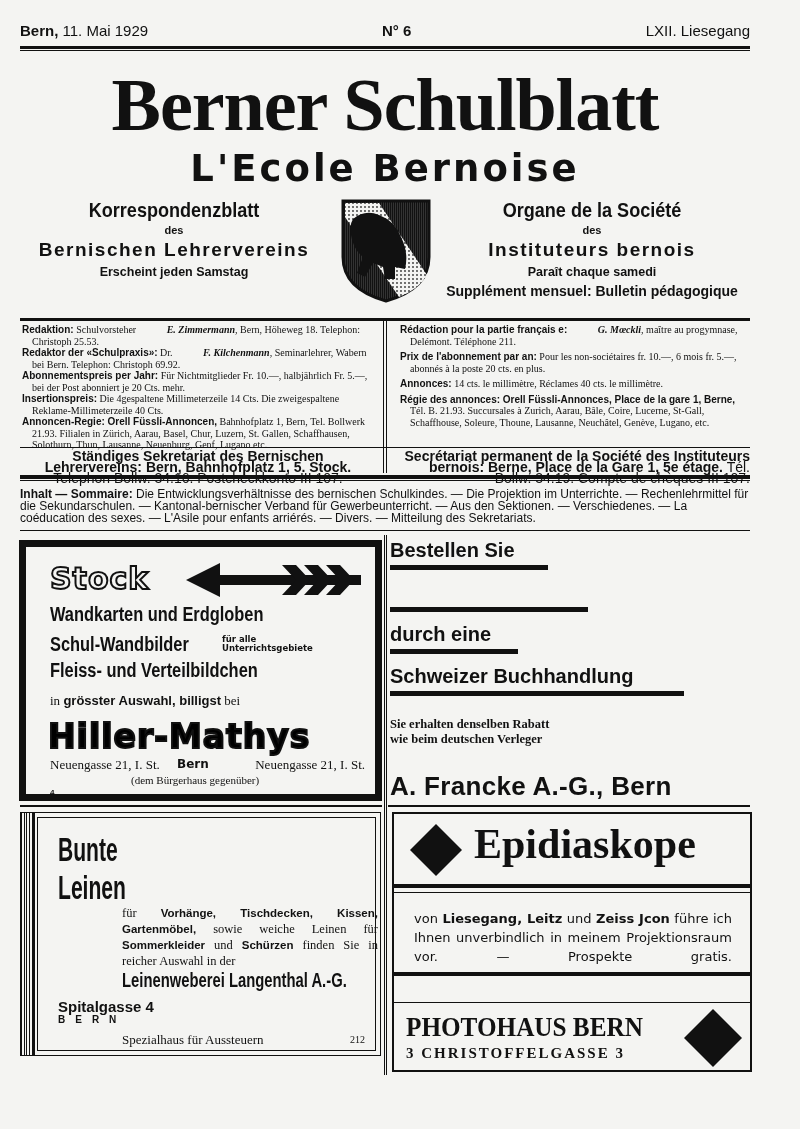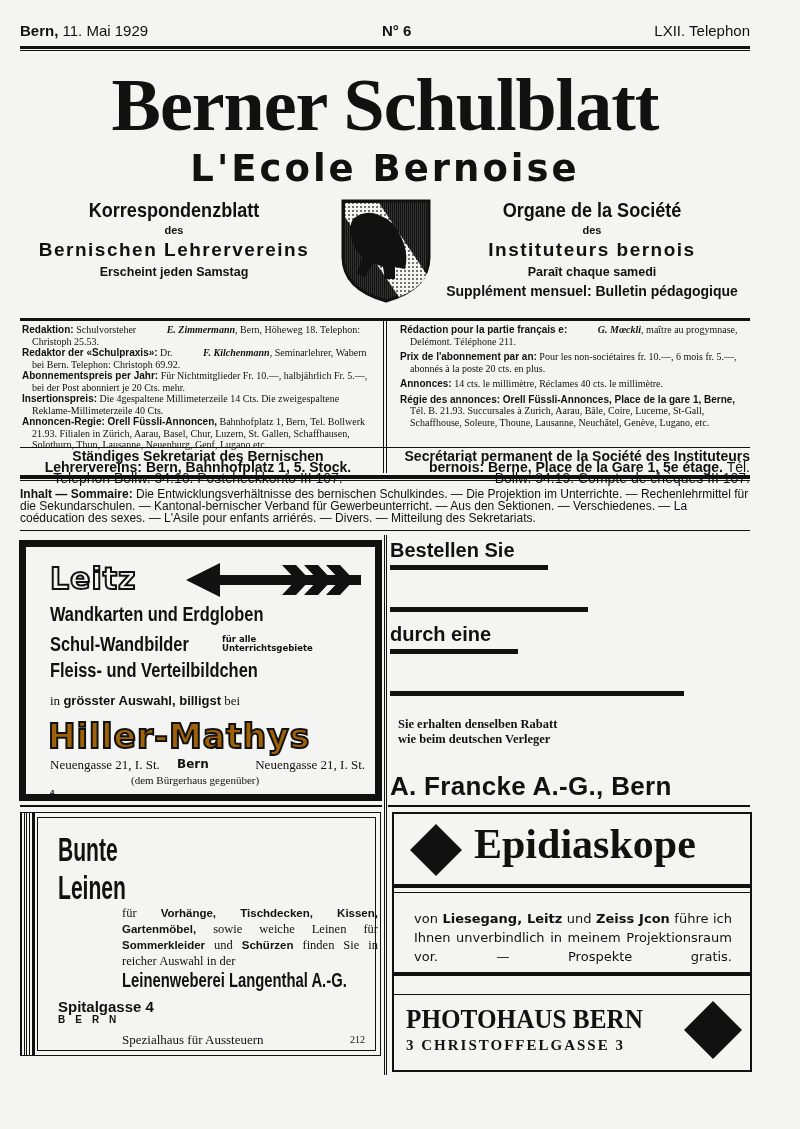--- a/index.html
+++ b/index.html
@@ -47,33 +47,33 @@
   
   #ad-neue { left: 19px; top: 540px; width: 363px; height: 261px; border: 7px solid #111; background: #f4f4f2; }
   #ad-neue .neue { position: absolute; left: 24px; top: 14px; font-family: "DejaVu Sans", sans-serif; font-size: 30px; font-weight: bold; color: #f4f4f2; -webkit-text-stroke: 2px #111; letter-spacing: 1px; }
   #ad-neue .arrow { position: absolute; left: 160px; top: 16px; width: 175px; height: 34px; }
   #ad-neue .l1 { position: absolute; left: 24px; top: 56px; font-size: 20px; font-weight: bold; font-family: "Liberation Sans", sans-serif; transform-origin: left; transform: scaleX(0.82); white-space: nowrap; }
   #ad-neue .l2 { position: absolute; left: 24px; top: 86px; font-size: 20px; font-weight: bold; font-family: "Liberation Sans", sans-serif; transform-origin: left; transform: scaleX(0.82); white-space: nowrap; }
   #ad-neue .l2s { position: absolute; left: 196px; top: 88px; font-family: "DejaVu Sans", sans-serif; font-size: 8.5px; font-weight: bold; line-height: 9px; }
   #ad-neue .l3 { position: absolute; left: 24px; top: 112px; font-size: 20px; font-weight: bold; font-family: "Liberation Sans", sans-serif; transform-origin: left; transform: scaleX(0.82); white-space: nowrap; }
   #ad-neue .l4 { position: absolute; left: 24px; top: 146px; font-size: 13px; font-family: "Liberation Serif", serif; }
   #ad-neue .l4 b { font-family: "Liberation Sans", sans-serif; }
-  #ad-neue .hm { position: absolute; left: 22px; top: 170px; font-family: "DejaVu Sans", sans-serif; font-size: 33px; font-weight: bold; color: #a16207; -webkit-text-stroke: 2px #111; letter-spacing: 1px; white-space: nowrap; }
+  #ad-neue .hm { position: absolute; left: 22px; top: 170px; font-family: "DejaVu Sans", sans-serif; font-size: 33px; font-weight: bold; color: #000000; -webkit-text-stroke: 2px #111; letter-spacing: 1px; white-space: nowrap; }
   #ad-neue .addr { position: absolute; left: 24px; top: 210px; width: 315px; font-size: 13px; white-space: nowrap; }
   #ad-neue .addr .a1 { position: absolute; left: 0; }
   #ad-neue .addr .a2 { position: absolute; left: 127px; font-family: "DejaVu Sans", sans-serif; font-weight: bold; font-size: 12px; }
   #ad-neue .addr .a3 { position: absolute; right: 0; }
   #ad-neue .opp { position: absolute; left: 105px; top: 227px; font-size: 11px; }
   #ad-neue .num { position: absolute; left: 24px; top: 241px; font-size: 8px; font-weight: bold; font-family: "Liberation Sans", sans-serif; }
 
   
   #ad-francke { left: 388px; top: 535px; width: 364px; height: 268px; }
   #ad-francke .line { position: absolute; left: 2px; font-family: "Liberation Sans", sans-serif; font-size: 20px; font-weight: bold; white-space: nowrap; }
   #ad-francke .bar { position: absolute; left: 2px; height: 5px; background: #111; }
-  #ad-francke .txt { position: absolute; left: 2px; top: 182px; font-family: "Liberation Serif", serif; font-weight: bold; font-size: 12.5px; line-height: 15px; margin-left: 8px; }
+  #ad-francke .txt { position: absolute; left: 2px; top: 182px; font-family: "Liberation Serif", serif; font-weight: bold; font-size: 12.5px; line-height: 15px; }
   #ad-francke .firm { position: absolute; left: 2px; top: 236px; font-family: "Liberation Sans", sans-serif; font-size: 26px; font-weight: bold; white-space: nowrap; letter-spacing: 0.3px; }
 
   
   #ad-leinen { left: 20px; top: 812px; width: 361px; height: 244px; border: 1.5px solid #111; }
   #ad-leinen .stripes { position: absolute; left: 0; top: 0; width: 9px; height: 100%; background: repeating-linear-gradient(90deg, #111 0 1px, transparent 1px 2.5px); }
   #ad-leinen .stripes2 { position: absolute; left: 11px; top: 0; width: 3px; height: 100%; background: #111; }
   #ad-leinen .inner { position: absolute; left: 16px; top: 4px; right: 4px; bottom: 4px; border: 1px solid #111; }
   #ad-leinen .bunte { position: absolute; left: 20px; top: 12px; font-family: "Liberation Sans", sans-serif; font-weight: bold; font-size: 34px; line-height: 38px; transform-origin: left top; transform: scaleX(0.62); white-space: nowrap; }
   #ad-leinen .body { position: absolute; left: 84px; top: 87px; width: 256px; font-size: 12.5px; line-height: 16px; text-align: justify; }
   #ad-leinen .body b { font-family: "Liberation Sans", sans-serif; font-weight: bold; font-size: 11.5px; }
@@ -84,34 +84,34 @@
   #ad-leinen .num { position: absolute; right: 10px; top: 216px; font-size: 10px; }
 
   
   #ad-epi { left: 392px; top: 812px; width: 360px; height: 260px; border: 2px solid #111; }
   #ad-epi .head { position: absolute; left: 0; top: 0; width: 100%; height: 74px; border-bottom: 4px solid #111; }
   #ad-epi .diam { position: absolute; left: 16px; top: 10px; width: 52px; height: 52px; }
   #ad-epi .ttl { position: absolute; left: 80px; top: 6px; font-family: "Liberation Serif", serif; font-weight: bold; font-size: 42px; white-space: nowrap; }
   #ad-epi .mid { position: absolute; left: 0; top: 78px; width: 100%; height: 84px; border-top: 1px solid #111; border-bottom: 4px solid #111; }
   #ad-epi .mid p { position: absolute; left: 20px; top: 16px; width: 318px; font-family: "DejaVu Sans", sans-serif; font-size: 13px; line-height: 19px; text-align: justify; text-align-last: justify; }
   #ad-epi .mid p b { font-weight: bold; }
-  #ad-epi .foot { position: absolute; left: 0; top: 180px; width: 100%; height: 70px; border-top: 1px solid #111; }
+  #ad-epi .foot { position: absolute; left: 0; top: 188px; width: 100%; height: 70px; border-top: 1px solid #111; }
   #ad-epi .ph1 { position: absolute; left: 12px; top: 8px; font-family: "Liberation Serif", serif; font-weight: bold; font-size: 28px; white-space: nowrap; transform-origin: left; transform: scaleX(0.9); }
   #ad-epi .ph2 { position: absolute; left: 12px; top: 42px; font-family: "Liberation Serif", serif; font-weight: bold; font-size: 15px; letter-spacing: 2px; white-space: nowrap; }
   #ad-epi .diam2 { position: absolute; left: 290px; top: 6px; width: 58px; height: 58px; }
 
   .mid-vrule { position: absolute; left: 384px; top: 535px; width: 3px; height: 540px; border-left: 1px solid #111; border-right: 1px solid #111; }
 </style>
 </head>
 <body>
 
 <div id="topbar" class="abs">
   <span class="l"><b>Bern,</b> <span>11. Mai 1929</span></span>
   <span class="c">N° 6</span>
-  <span class="r">LXII. Telephon</span>
+  <span class="r">LXII. Liesegang</span>
 </div>
 <div class="dbl-rule" style="top:46px"></div>
 
 <div id="title" class="abs">Berner Schulblatt</div>
 <div id="subtitle" class="abs">L'Ecole Bernoise</div>
 
 <div class="mast-col" style="left:14px">
   <div class="big1">Korrespondenzblatt</div>
   <div class="des">des</div>
   <div class="big2">Bernischen Lehrervereins</div>
@@ -173,21 +173,21 @@
 <div class="dbl-rule" style="top:475px; height:6px; border-top-width:4px;"></div>
 
 <div id="inhalt" class="abs">
   <b>Inhalt — Sommaire:</b><span> Die Entwicklungsverhältnisse des bernischen Schulkindes. — Die Projektion im Unterrichte. — Rechenlehrmittel für die Sekundarschulen. — Kantonal-bernischer Verband für Gewerbeunterricht. — Aus den Sektionen. — Verschiedenes. — La coéducation des sexes. — L'Asile pour enfants arriérés. — Divers. — Mitteilung des Sekretariats.</span>
 </div>
 
 <div class="rule-thin" style="left:20px; top:530px; width:730px;"></div>
 <div class="mid-vrule"></div>
 
 <div id="ad-neue" class="abs">
-  <div class="neue">Leitz</div>
+  <div class="neue">Stock</div>
   <svg class="arrow" viewBox="0 0 175 34">
     <polygon points="0,17 34,0 34,12 175,12 175,22 34,22 34,34" fill="#111"></polygon>
     <polygon points="118,2 132,2 146,17 132,32 118,32 132,17" fill="#111"></polygon>
     <polygon points="140,2 154,2 168,17 154,32 140,32 154,17" fill="#111"></polygon>
     <polygon points="96,2 110,2 124,17 110,32 96,32 110,17" fill="#111"></polygon>
   </svg>
   <div class="l1">Wandkarten und Erdgloben</div>
   <div class="l2">Schul-Wandbilder</div>
   <div class="l2s">
       <div>für alle</div>
@@ -204,20 +204,21 @@
   <div class="opp">(dem Bürgerhaus gegenüber)</div>
   <div class="num">4</div>
 </div>
 
 <div id="ad-francke" class="abs">
   <div class="line" style="top:4px">Bestellen Sie</div>
   <div class="bar" style="top:30px; width:158px"></div>
   <div class="bar" style="top:72px; width:198px"></div>
   <div class="line" style="top:88px">durch eine</div>
   <div class="bar" style="top:114px; width:128px"></div>
+  <div class="line" style="top:130px">Schweizer Buchhandlung</div>
   <div class="bar" style="top:156px; width:294px"></div>
   <div class="txt">
       <div>Sie erhalten denselben Rabatt</div>
       <div>wie beim deutschen Verleger</div>
     </div>
   <div class="firm">A. Francke A.-G., Bern</div>
 </div>
 
 <div class="rule-thin" style="left:20px; top:805px; width:362px; height:2px;"></div>
 <div class="rule-thin" style="left:388px; top:805px; width:362px; height:2px;"></div>

